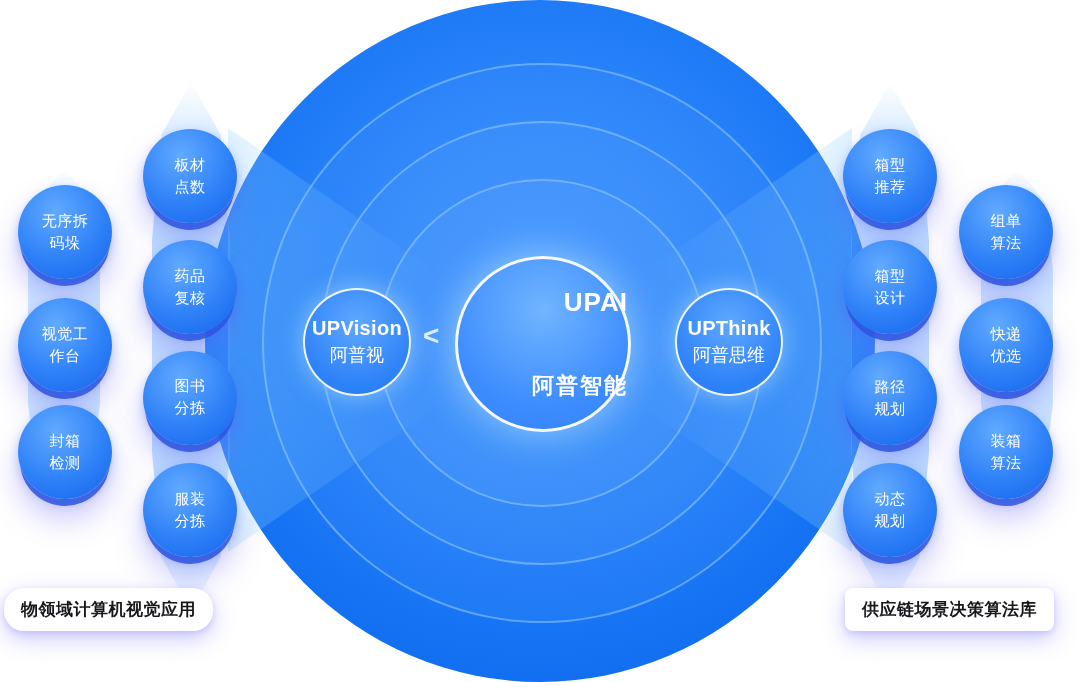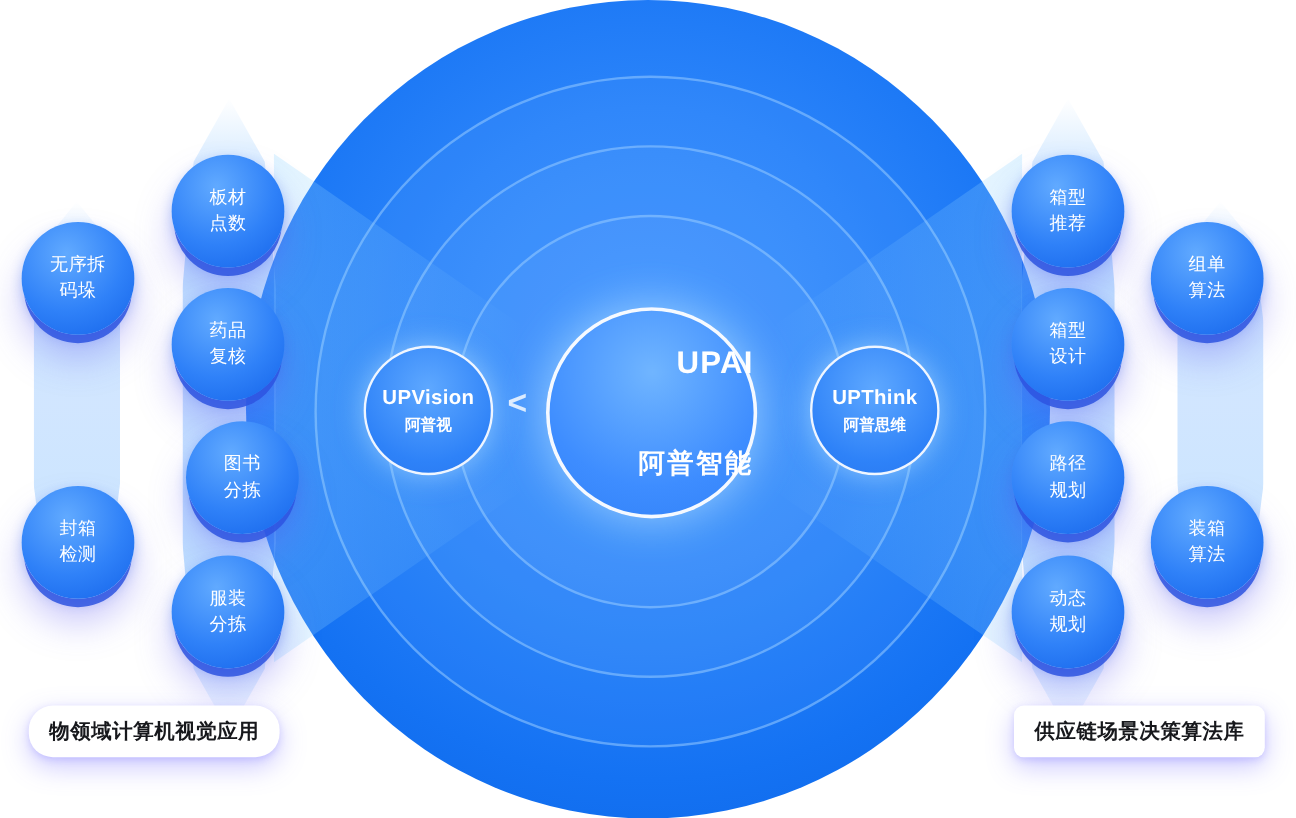--- a/index.html
+++ b/index.html
@@ -62,22 +62,22 @@
   .hub {
     position:absolute; width:104px; height:104px; border-radius:50%;
     display:flex; flex-direction:column; align-items:center; justify-content:center;
     gap:3px; color:#fff; text-align:center;
     border:2.5px solid rgba(255,255,255,0.92);
     background:radial-gradient(circle at 50% 32%, #5ea8ff 0%, #2e82f8 70%, #2878f0 100%);
     box-shadow:0 0 24px rgba(160,212,255,0.75);
   }
   .hub.left  { left:303px; top:288px; }
   .hub.right { left:675px; top:288px; }
-  .hub .en { font-size:17px; font-weight:bold; letter-spacing:.3px; }
-  .hub .zh { font-size:13px;font-weight:bold; }
+  .hub .en { font-size:20px; font-weight:bold; letter-spacing:.3px; }
+  .hub .zh { font-size:18px; }
 
   
   .center-circle {
     position:absolute; left:455px; top:256px; width:170px; height:170px;
     border-radius:50%;
     display:flex; flex-direction:column; align-items:flex-end; justify-content:center;
     gap:7px; color:#fff; text-align:center;
     border:3px solid rgba(255,255,255,0.95);
     background:radial-gradient(circle at 50% 30%, #70b5ff 0%, #3e8dff 65%, #3181f8 100%);
     box-shadow:0 0 40px rgba(160,212,255,0.9);
@@ -91,21 +91,21 @@
     color:rgba(255,255,255,0.85); font-size:28px; font-weight:bold;
   }
 
   
   .caption {
     position:absolute; top:588px; padding:10px 17px;
     background:#ffffff; border-radius:8px;
     font-size:17px; font-weight:bold; color:#17181c; letter-spacing:.5px;
     box-shadow:0 8px 22px rgba(110,100,255,0.35), 0 2px 6px rgba(110,100,255,0.22);
   }
-  .caption.left  { left:24px;border-radius:20px; }
+  .caption.left  { left:4px;border-radius:20px; }
   .caption.right { left:845px; }
 </style>
 </head>
 <body>
 
 <div class="stage">
 
   <div class="big-disc"></div>
   <div class="ring r1"></div>
   <div class="ring r2"></div>
@@ -113,43 +113,47 @@
 
   <div class="funnel left"></div>
   <div class="funnel right"></div>
   <div class="vbeam li"></div>
   <div class="vbeam lo"></div>
   <div class="vbeam ri"></div>
   <div class="vbeam ro"></div>
 
   <div class="node" style="left:18px; top:185px;">无序拆
 码垛</div>
+  <div class="node" style="left:18px; top:298px;">视觉工
+作台</div>
   <div class="node" style="left:18px; top:405px;">封箱
 检测</div>
 
   <div class="node" style="left:143px; top:129px;">板材
 点数</div>
   <div class="node" style="left:143px; top:240px;">药品
 复核</div>
-  <div class="node" style="left:155px; top:351px;">图书
+  <div class="node" style="left:143px; top:351px;font-family:Liberation Serif, serif;">图书
 分拣</div>
   <div class="node" style="left:143px; top:463px;">服装
 分拣</div>
 
   <div class="node" style="left:843px; top:129px;">箱型
 推荐</div>
   <div class="node" style="left:843px; top:240px;">箱型
 设计</div>
   <div class="node" style="left:843px; top:351px;">路径
 规划</div>
   <div class="node" style="left:843px; top:463px;">动态
 规划</div>
 
   <div class="node" style="left:959px; top:185px;">组单
 算法</div>
+  <div class="node" style="left:959px; top:298px;">快递
+优选</div>
   <div class="node" style="left:959px; top:405px;text-align:right;">装箱
 算法</div>
 
   <div class="hub left">
     <div class="en">UPVision</div>
     <div class="zh">阿普视</div>
   </div>
   <div class="hub right">
     <div class="en">UPThink</div>
     <div class="zh">阿普思维</div>

